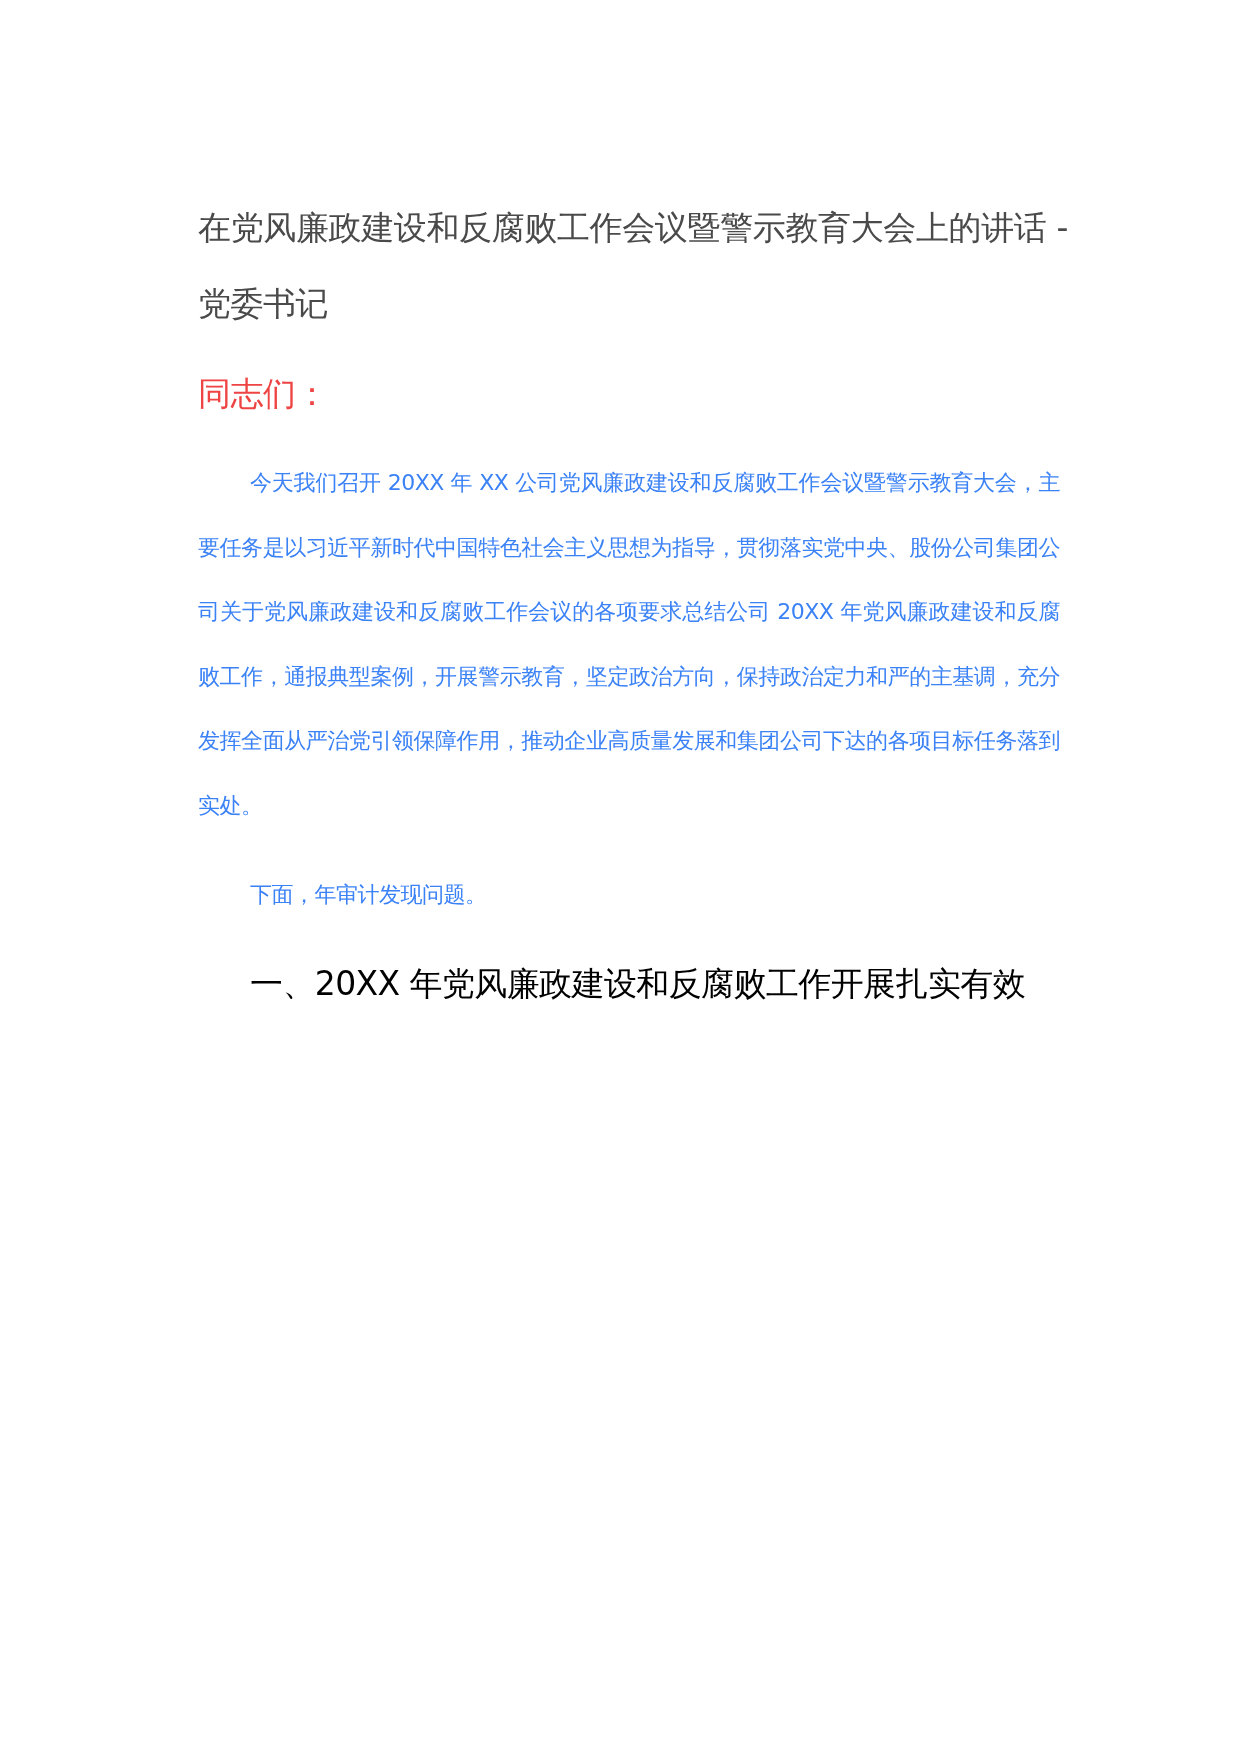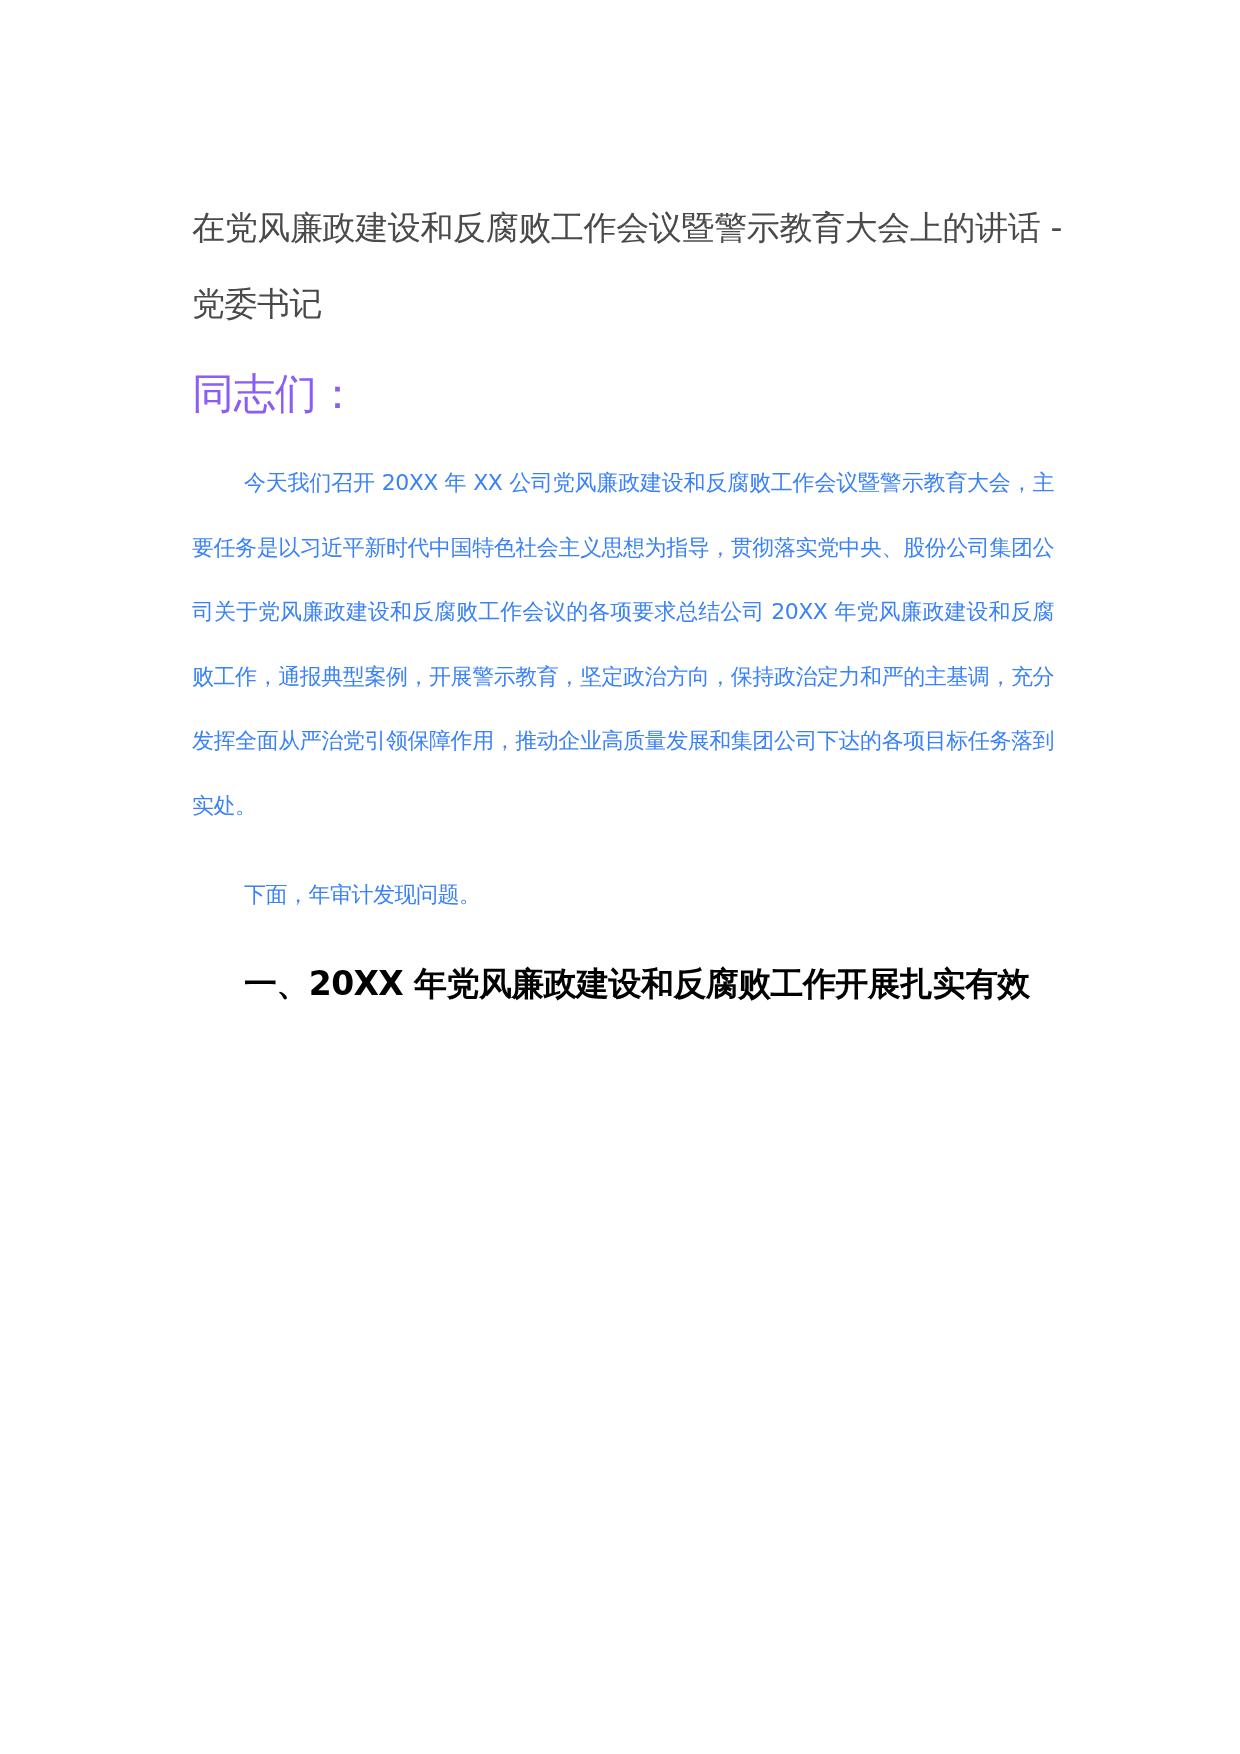--- a/index.html
+++ b/index.html
@@ -10,21 +10,21 @@
     body {
       width: 1240px;
       height: 1754px;
       position: relative;
       overflow: hidden;
       font-family: "DejaVu Sans", "Liberation Sans", sans-serif;
       color: #111111;
     }
     .page {
       position: absolute;
-      left: 2px;
+      left: 8px;
       top: 0;
       width: 1097px;
       height: 1754px;
       background: #ffffff;
     }
     .content {
       position: absolute;
       left: 190px;
       top: 190px;
       width: 870px;
@@ -32,42 +32,42 @@
     .title {
       font-size: 33px;
       line-height: 76px;
       color: #4a4a4a;
       margin: 0;
       font-weight: normal;
       letter-spacing: -0.5px;
       text-align: justify;
     }
     .greeting {
-      font-size: 42px;
+      font-size: 33px;
       line-height: 64px;
       margin: 20px 0 0 0;
       letter-spacing: -0.5px;
-      color: #8b5cf6;
+      color: #ef4444;
     }
     .para {
       font-size: 22px;
       line-height: 64.5px;
       margin: 25px 8px 0 0;
       text-indent: 52px;
       text-align: justify;
       text-align-last: left;
       letter-spacing: -0.5px;
       color: #3b82f6;
     }
     .heading {
       font-size: 33px;
       line-height: 64px;
       margin: 24px 0 0 0;
       text-indent: 52px;
-      font-weight: bold;
+      font-weight: normal;
       letter-spacing: -0.6px;
       color: #000000;
       white-space: nowrap;
     }
   </style>
 </head>
 <body>
 
 <div class="page">
   <div class="content">

